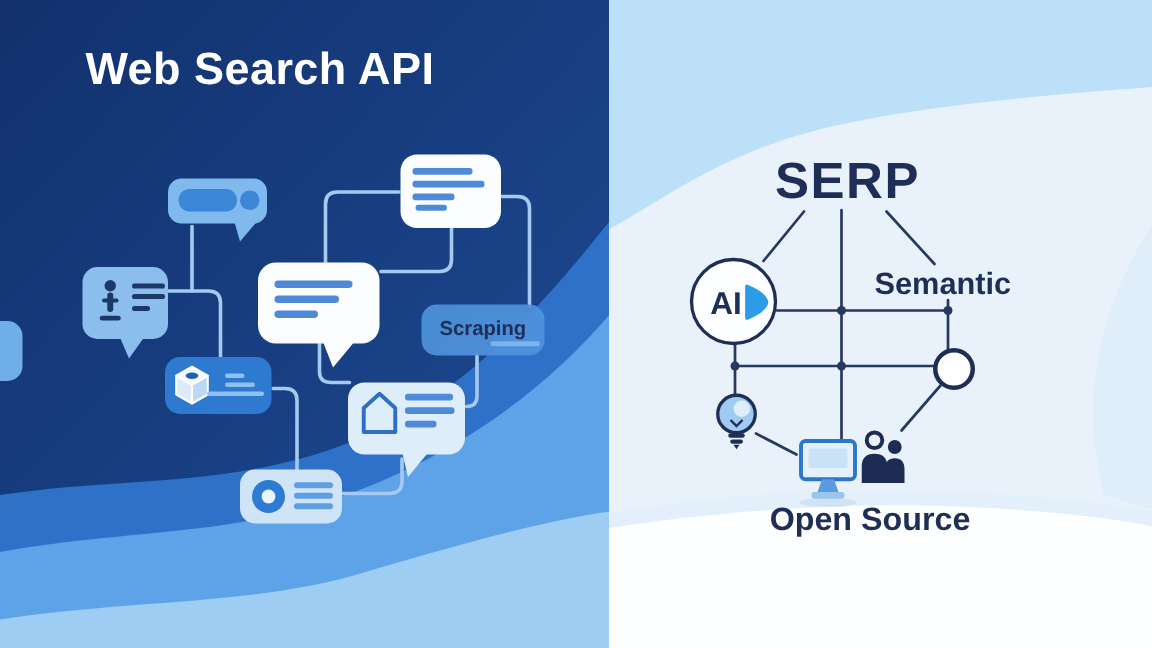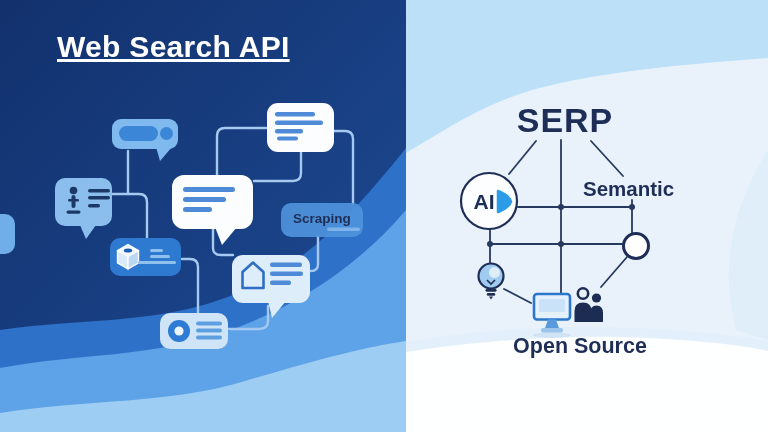--- a/index.html
+++ b/index.html
@@ -6,21 +6,20 @@
   #stage{
     position:relative;width:768px;height:432px;overflow:hidden;
     font-family:"Liberation Sans", sans-serif;
   }
   #left-panel{position:absolute;left:0;top:0;width:406px;height:432px;}
   #right-panel{position:absolute;left:406px;top:0;width:362px;height:432px;}
   #left-title{
     position:absolute;left:57px;top:30px;
     font-size:30px;font-weight:800;color:#ffffff;letter-spacing:.3px;
     white-space:nowrap;
-    text-decoration:underline;
   }
   svg{display:block;}
   .svgtext{font-family:"Liberation Sans", sans-serif;font-weight:700;fill:#1F2E56;}
 </style>
 </head>
 <body>
 
 <div id="stage">
 
   <div id="left-panel">

